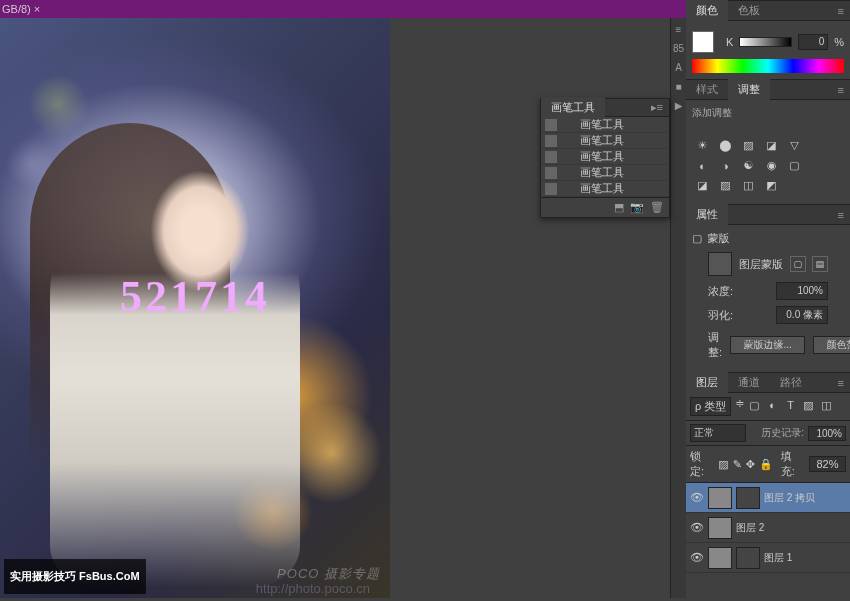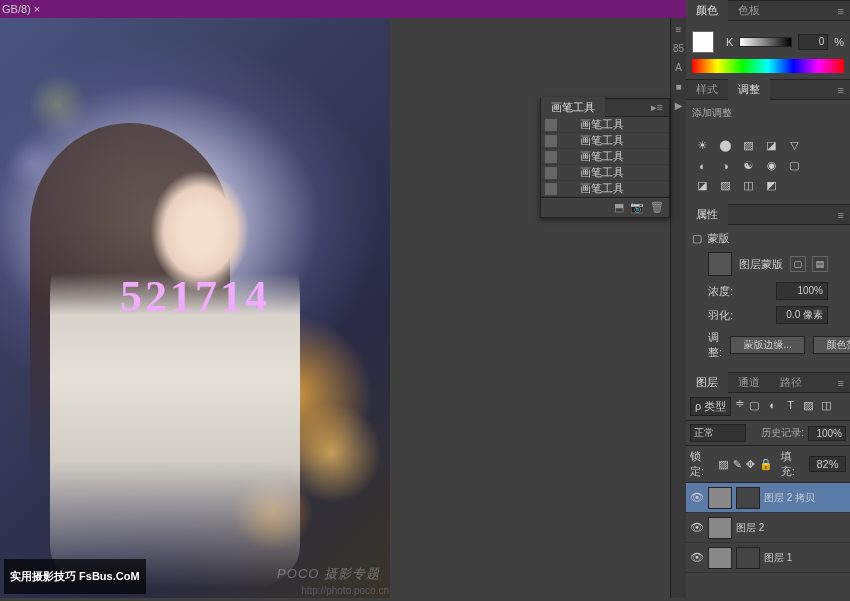--- a/index.html
+++ b/index.html
@@ -4,21 +4,21 @@
 <style>
 *{margin:0;padding:0;box-sizing:border-box;font-family:"Microsoft YaHei",Arial,sans-serif;font-size:11px;color:#ccc;user-select:none}
 body{width:850px;height:601px;background:#404040;overflow:hidden;position:relative}
 .top-strip{height:18px;background:#701a75;display:flex;align-items:center;padding-left:2px;color:#999;font-size:10px}
 .canvas-area{position:absolute;left:0;top:18px;width:390px;height:580px;background:#2a2a2a}
 .canvas-image{width:100%;height:100%;position:relative;overflow:hidden}
 .photo-bg{position:absolute;inset:0;background:radial-gradient(ellipse 300px 250px at 40% 35%,rgba(255,255,255,0.95),rgba(220,220,255,0.6) 30%,rgba(100,100,160,0.3) 55%,transparent 75%),radial-gradient(circle 80px at 75% 65%,rgba(255,180,60,0.8),transparent),radial-gradient(circle 50px at 85% 75%,rgba(255,200,100,0.7),transparent),radial-gradient(circle 40px at 70% 85%,rgba(255,160,40,0.6),transparent),radial-gradient(circle 30px at 15% 15%,rgba(180,200,100,0.5),transparent),radial-gradient(circle 25px at 8% 25%,rgba(160,160,200,0.4),transparent),linear-gradient(135deg,#4a5580 0%,#3a4060 30%,#2a2a45 70%,#3a3528 100%)}
 .subject{position:absolute;left:50px;top:150px;width:250px;height:420px;background:radial-gradient(ellipse 90px 110px at 60% 15%,#f5e0d0 20%,#e8d0c0 40%,transparent 55%),linear-gradient(180deg,transparent 0%,transparent 25%,#d8d4cc 35%,#e4e0d8 50%,#d0ccc4 70%,transparent 100%);border-radius:50% 50% 20% 20% / 30% 30% 10% 10%}
 .hair{position:absolute;left:30px;top:105px;width:200px;height:350px;background:linear-gradient(180deg,#4a3830 0%,#3a2820 50%,transparent 100%);border-radius:50% 50% 10% 10% / 30% 30% 5% 5%;opacity:0.8}
 .watermark{position:absolute;right:10px;bottom:15px;color:rgba(255,255,255,0.3);font-size:13px;font-style:italic;letter-spacing:1px}
-.watermark2{position:absolute;right:1px;bottom:2px;color:rgba(200,200,255,0.25);font-size:10px}
+.watermark2{position:absolute;right:20px;bottom:2px;color:rgba(200,200,255,0.25);font-size:13px}
 .corner-label{position:absolute;left:4px;bottom:4px;background:rgba(0,0,0,0.7);color:#fff;padding:10px 6px;font-size:11px;font-weight:bold}
 .center-text{position:absolute;left:50%;top:48%;transform:translate(-50%,-50%);font-size:44px;font-weight:bold;color:#f0abfc;letter-spacing:3px;font-family:Liberation Serif, serif}
 
 .right-strip{position:absolute;right:164px;top:18px;width:16px;height:580px;background:#383838;border-left:1px solid #222;display:flex;flex-direction:column;align-items:center;gap:8px;padding-top:6px}
 .right-strip span{color:#999;font-size:10px;cursor:pointer}
 
 .panels{position:absolute;right:0;top:0;width:164px;height:437px;background:#404040;display:flex;flex-direction:column}
 .panel{border-top:1px solid #222}
 .panel-tabs{height:20px;background:#383838;display:flex;align-items:center;border-bottom:1px solid #222}
 .tab{padding:3px 10px;font-size:11px;color:#999;cursor:pointer}

